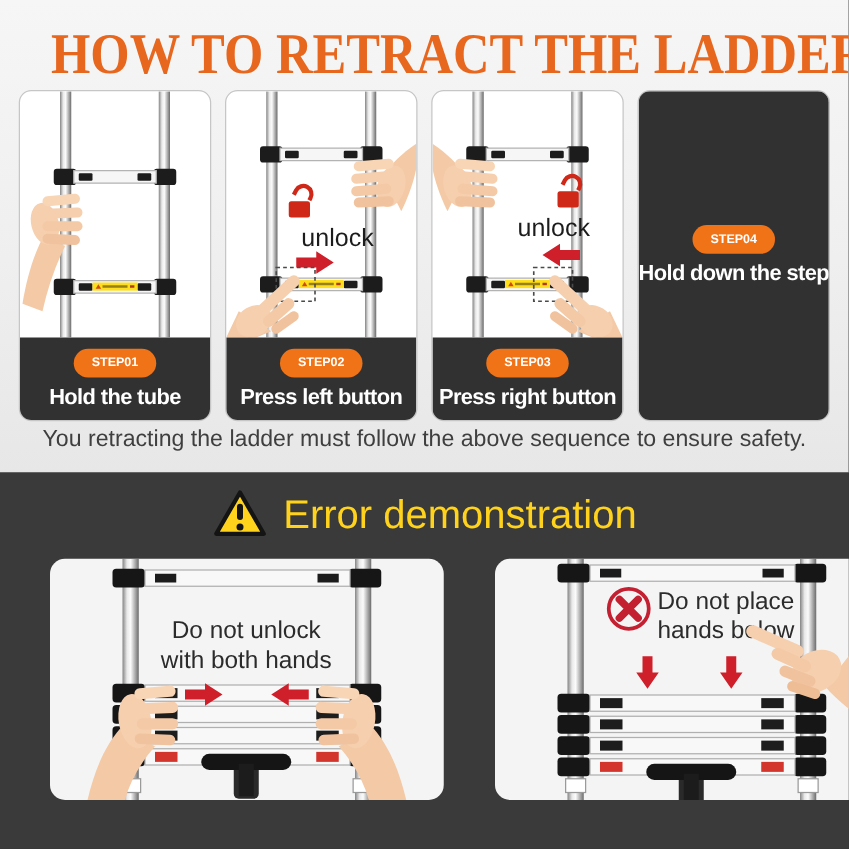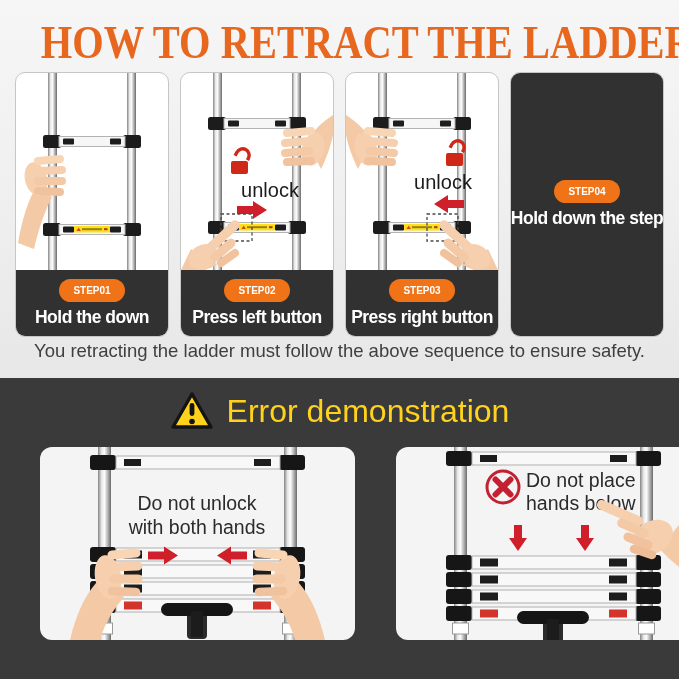--- a/index.html
+++ b/index.html
@@ -114,21 +114,21 @@
               <ellipse cx="20" cy="106" rx="11" ry="17" fill="#f6cfae" transform="rotate(-14 20 106)"></ellipse>
               <line x1="22" y1="88" x2="44" y2="86" stroke="#f8d5b5" stroke-width="8" stroke-linecap="round"></line>
               <line x1="22" y1="98" x2="46" y2="97" stroke="#f6cfae" stroke-width="8" stroke-linecap="round"></line>
               <line x1="22" y1="108" x2="46" y2="108" stroke="#f3c9a6" stroke-width="8" stroke-linecap="round"></line>
               <line x1="22" y1="118" x2="44" y2="119" stroke="#f0c39e" stroke-width="8" stroke-linecap="round"></line>
             </g>
           </svg>
         </div>
         <div class="step-caption">
           <span class="step-badge">STEP01</span>
-          <span class="step-label">Hold the down</span>
+          <span class="step-label">Hold the tube</span>
         </div>
       </div>
 
       <div class="step-panel">
         <div class="step-illus">
           <svg width="152" height="197" viewBox="0 0 152 197">
             <rect x="32" y="0" width="9" height="197" fill="url(#railGrad)"></rect>
             <rect x="111" y="0" width="9" height="197" fill="url(#railGrad)"></rect>
             <use href="#rungS" x="27" y="44"></use>
             <use href="#rungS" x="27" y="148"></use>

